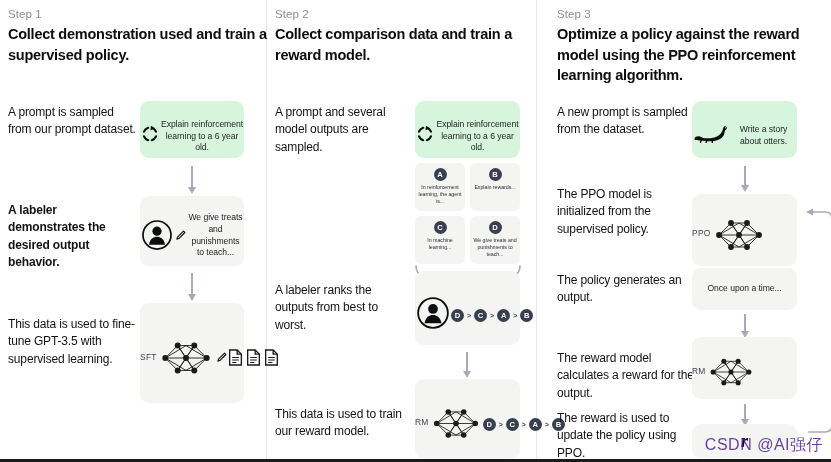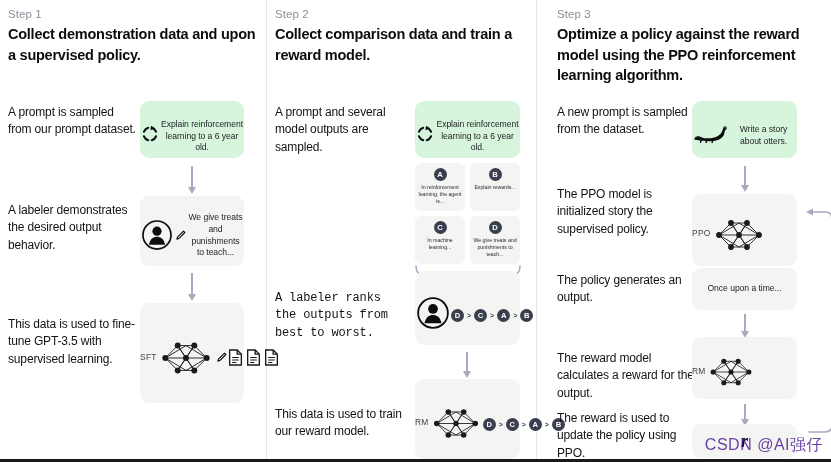--- a/index.html
+++ b/index.html
@@ -133,24 +133,24 @@
 </head>
 <body>
 
 <div class="page">
 
   <div class="col-divider divider-1"></div>
   <div class="col-divider divider-2"></div>
 
   <div class="col c1">
     <div class="step-label">Step 1</div>
-    <div class="step-title">Collect demonstration data and upon a supervised policy.</div>
+    <div class="step-title">Collect demonstration used and train a supervised policy.</div>
 
     <div class="copy" style="top:104px;">A prompt is sampled from our prompt dataset.</div>
-    <div class="copy" style="top:202px;">A labeler demonstrates the desired output behavior.</div>
+    <div class="copy" style="top:202px;font-weight:bold;">A labeler demonstrates the desired output behavior.</div>
     <div class="copy" style="top:316px;">This data is used to fine-tune GPT-3.5 with supervised learning.</div>
 
     <div class="box green" style="left:140px; top:101px; width:104px; height:57px; padding-top:9px;">
       <span>
         <svg width="20" height="20" viewBox="0 0 24 24">
           <g fill="none" stroke="#0c0d0e" stroke-width="2.6" stroke-linecap="round">
             <path d="M19.2 9.2 A8 8 0 0 0 14.2 4.6"></path>
             <path d="M4.8 9.2 A8 8 0 0 1 9.8 4.6"></path>
             <path d="M4.8 14.8 A8 8 0 0 0 9.8 19.4"></path>
             <path d="M19.2 14.8 A8 8 0 0 1 14.2 19.4"></path>
@@ -232,21 +232,21 @@
         </svg>
       </span>
     </div>
   </div>
 
   <div class="col c2">
     <div class="step-label">Step 2</div>
     <div class="step-title">Collect comparison data and train a reward model.</div>
 
     <div class="copy" style="top:104px;">A prompt and several model outputs are sampled.</div>
-    <div class="copy" style="top:290px;font-family:Liberation Mono, monospace;">A labeler ranks the outputs from best to worst.</div>
+    <div class="copy" style="top:282px;">A labeler ranks the outputs from best to worst.</div>
     <div class="copy" style="top:406px;">This data is used to train our reward model.</div>
 
     <div class="box green" style="left:148px; top:101px; width:105px; height:57px; padding-top:9px;">
       <span>
         <svg width="20" height="20" viewBox="0 0 24 24">
           <g fill="none" stroke="#0c0d0e" stroke-width="2.6" stroke-linecap="round">
             <path d="M19.2 9.2 A8 8 0 0 0 14.2 4.6"></path>
             <path d="M4.8 9.2 A8 8 0 0 1 9.8 4.6"></path>
             <path d="M4.8 14.8 A8 8 0 0 0 9.8 19.4"></path>
             <path d="M19.2 14.8 A8 8 0 0 1 14.2 19.4"></path>
@@ -337,21 +337,21 @@
         <span class="rank-badge">B</span>
       </div>
     </div>
   </div>
 
   <div class="col c3">
     <div class="step-label">Step 3</div>
     <div class="step-title">Optimize a policy against the reward model using the PPO reinforcement learning algorithm.</div>
 
     <div class="copy" style="top:104px;">A new prompt is sampled from the dataset.</div>
-    <div class="copy" style="top:186px;">The PPO model is initialized story the supervised policy.</div>
+    <div class="copy" style="top:186px;">The PPO model is initialized from the supervised policy.</div>
     <div class="copy" style="top:272px;">The policy generates an output.</div>
     <div class="copy" style="top:350px;">The reward model calculates a reward for the output.</div>
     <div class="copy" style="top:410px;">The reward is used to update the policy using PPO.</div>
 
     <div class="box green" style="left:155px; top:101px; width:105px; height:57px; padding-top:8px;">
       <span>
         <svg width="38" height="18" viewBox="0 0 50 24">
           <path d="M3 19 C3 16 5 15 8 15 C10 15 11.5 16 13 16.5 C17 18 23 18 28 17
                    C33 16 37 13.5 39 10 C40.5 7.2 41 4.5 41.6 3.2 C42.2 2 43.6 1.4 44.8 2
                    C46 2.6 46.4 4 45.8 5 C45 6.4 44.2 6.6 43.6 7.6 C42.8 9 43.2 11.2 42 13.6

